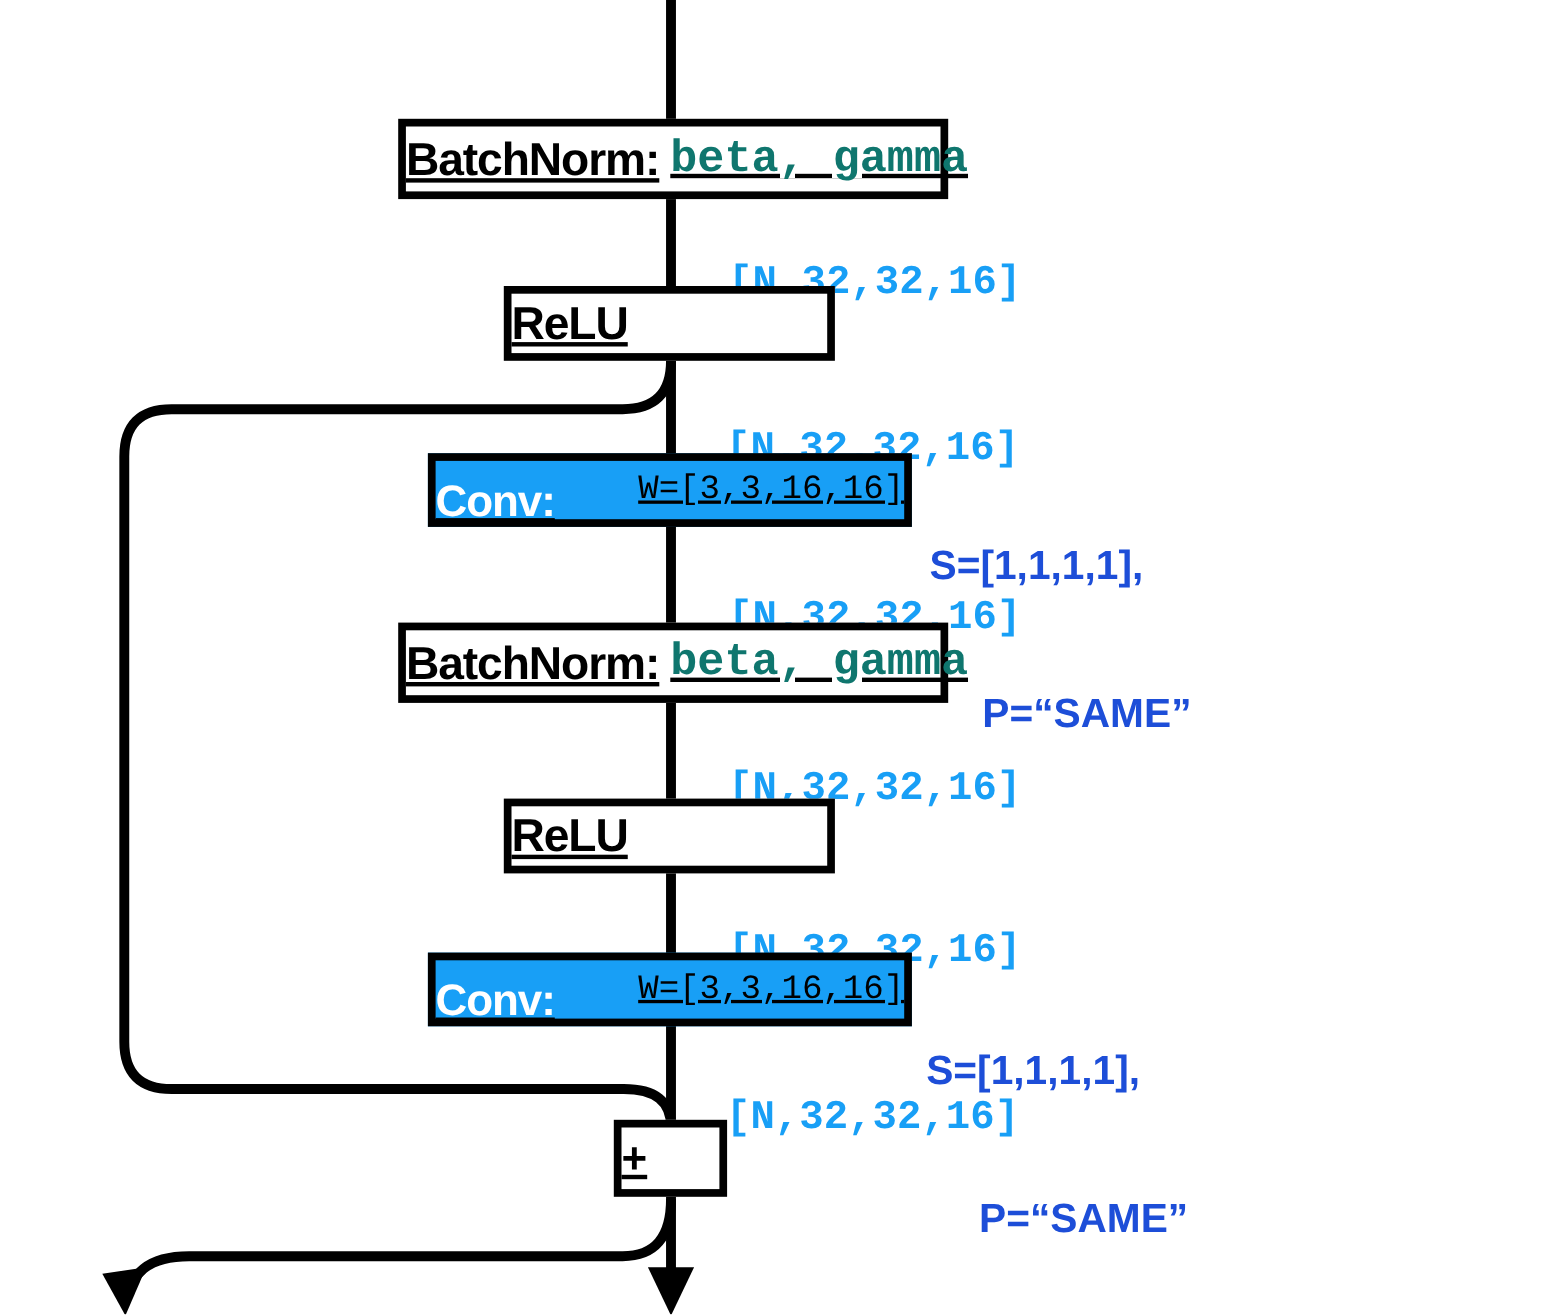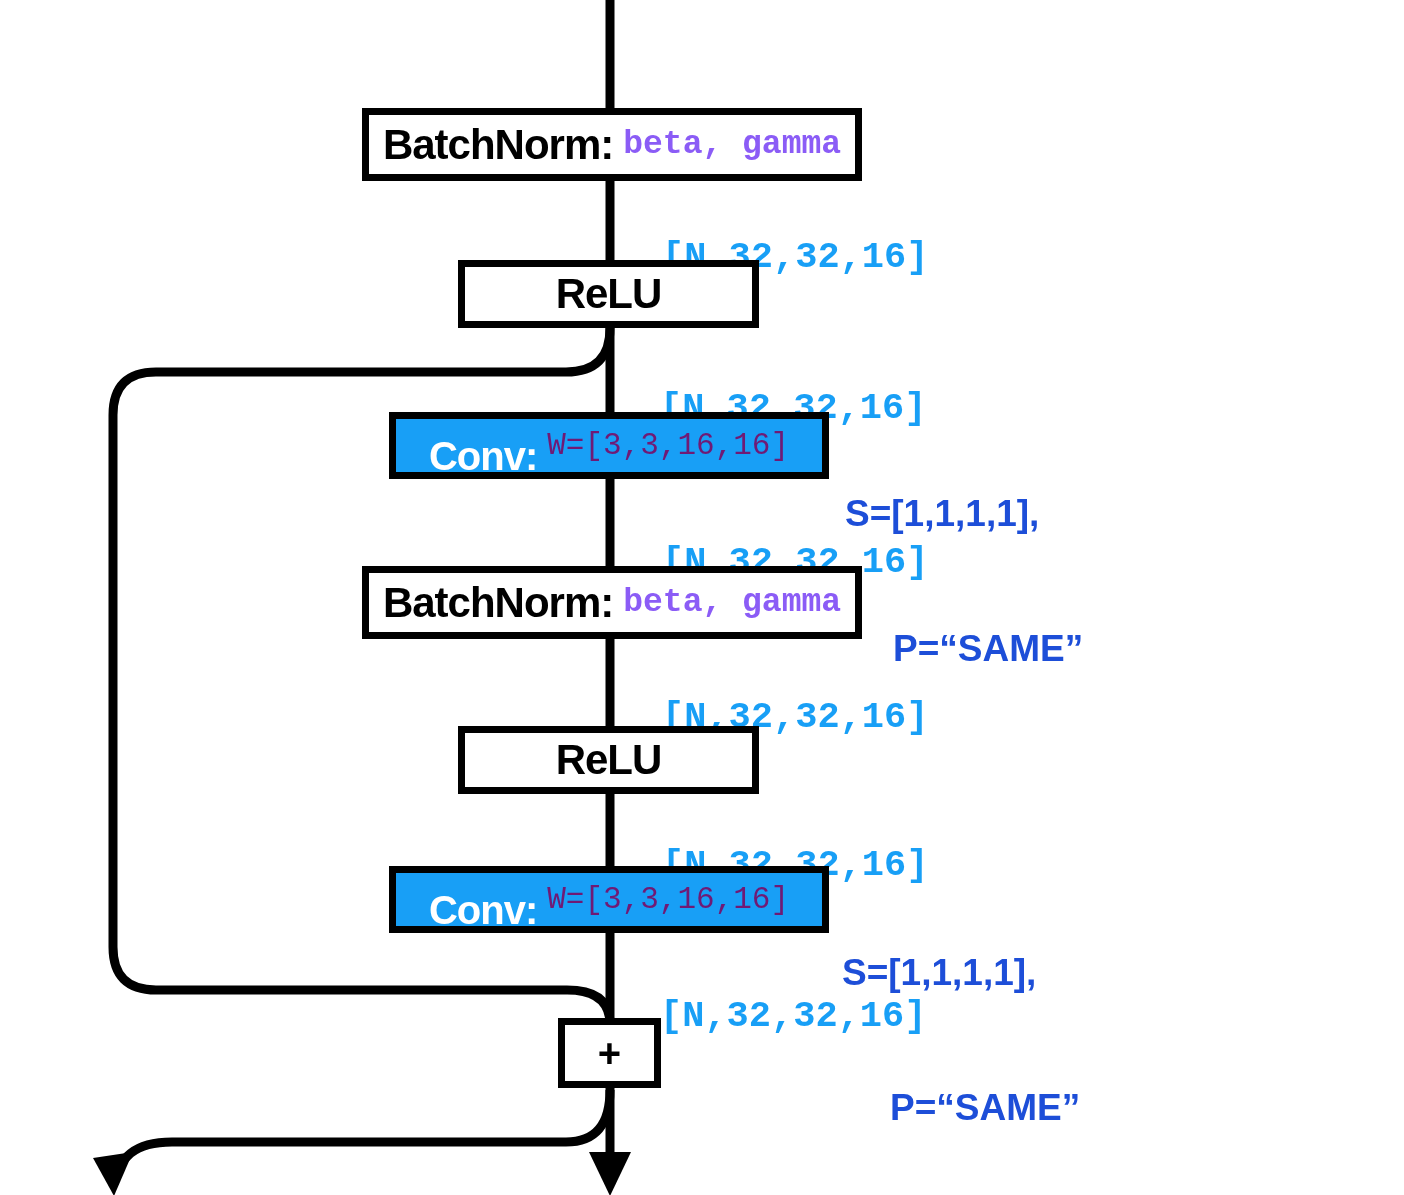--- a/index.html
+++ b/index.html
@@ -21,46 +21,47 @@
     width: 1404px;
     height: 1195px;
   }
   .node {
     position: absolute;
     box-sizing: border-box;
     border: 7px solid var(--line-black, #000);
     background: #ffffff;
     display: flex;
     align-items: center;
-    justify-content: center;
+    justify-content: space-between;
     gap: 10px;
     white-space: nowrap;
+    text-decoration: underline;
   }
   .node .op-label {
     font-weight: bold;
     font-size: 42px;
     color: #000;
     letter-spacing: -1px;
   }
   .node .op-params {
     font-family: "Liberation Mono", "DejaVu Sans Mono", monospace;
     font-weight: bold;
-    font-size: 33px;
-    color: #8b5cf6;
+    font-size: 41px;
+    color: #0f766e;
   }
   .node.conv {
     background: var(--accent-blue, #189FF6);
   }
   .node.conv .op-label {
     color: #fff;
     font-size: 40px;
     margin-top: 21px;
   }
   .node.conv .op-params {
-    color: #701a75;
+    color: #000000;
     font-weight: normal;
     font-size: 31px;
   }
   .node.add-node .op-label {
     font-size: 40px;
     letter-spacing: 0;
   }
   .tensor-shape {
     position: absolute;
     font-family: "Liberation Mono", "DejaVu Sans Mono", monospace;

